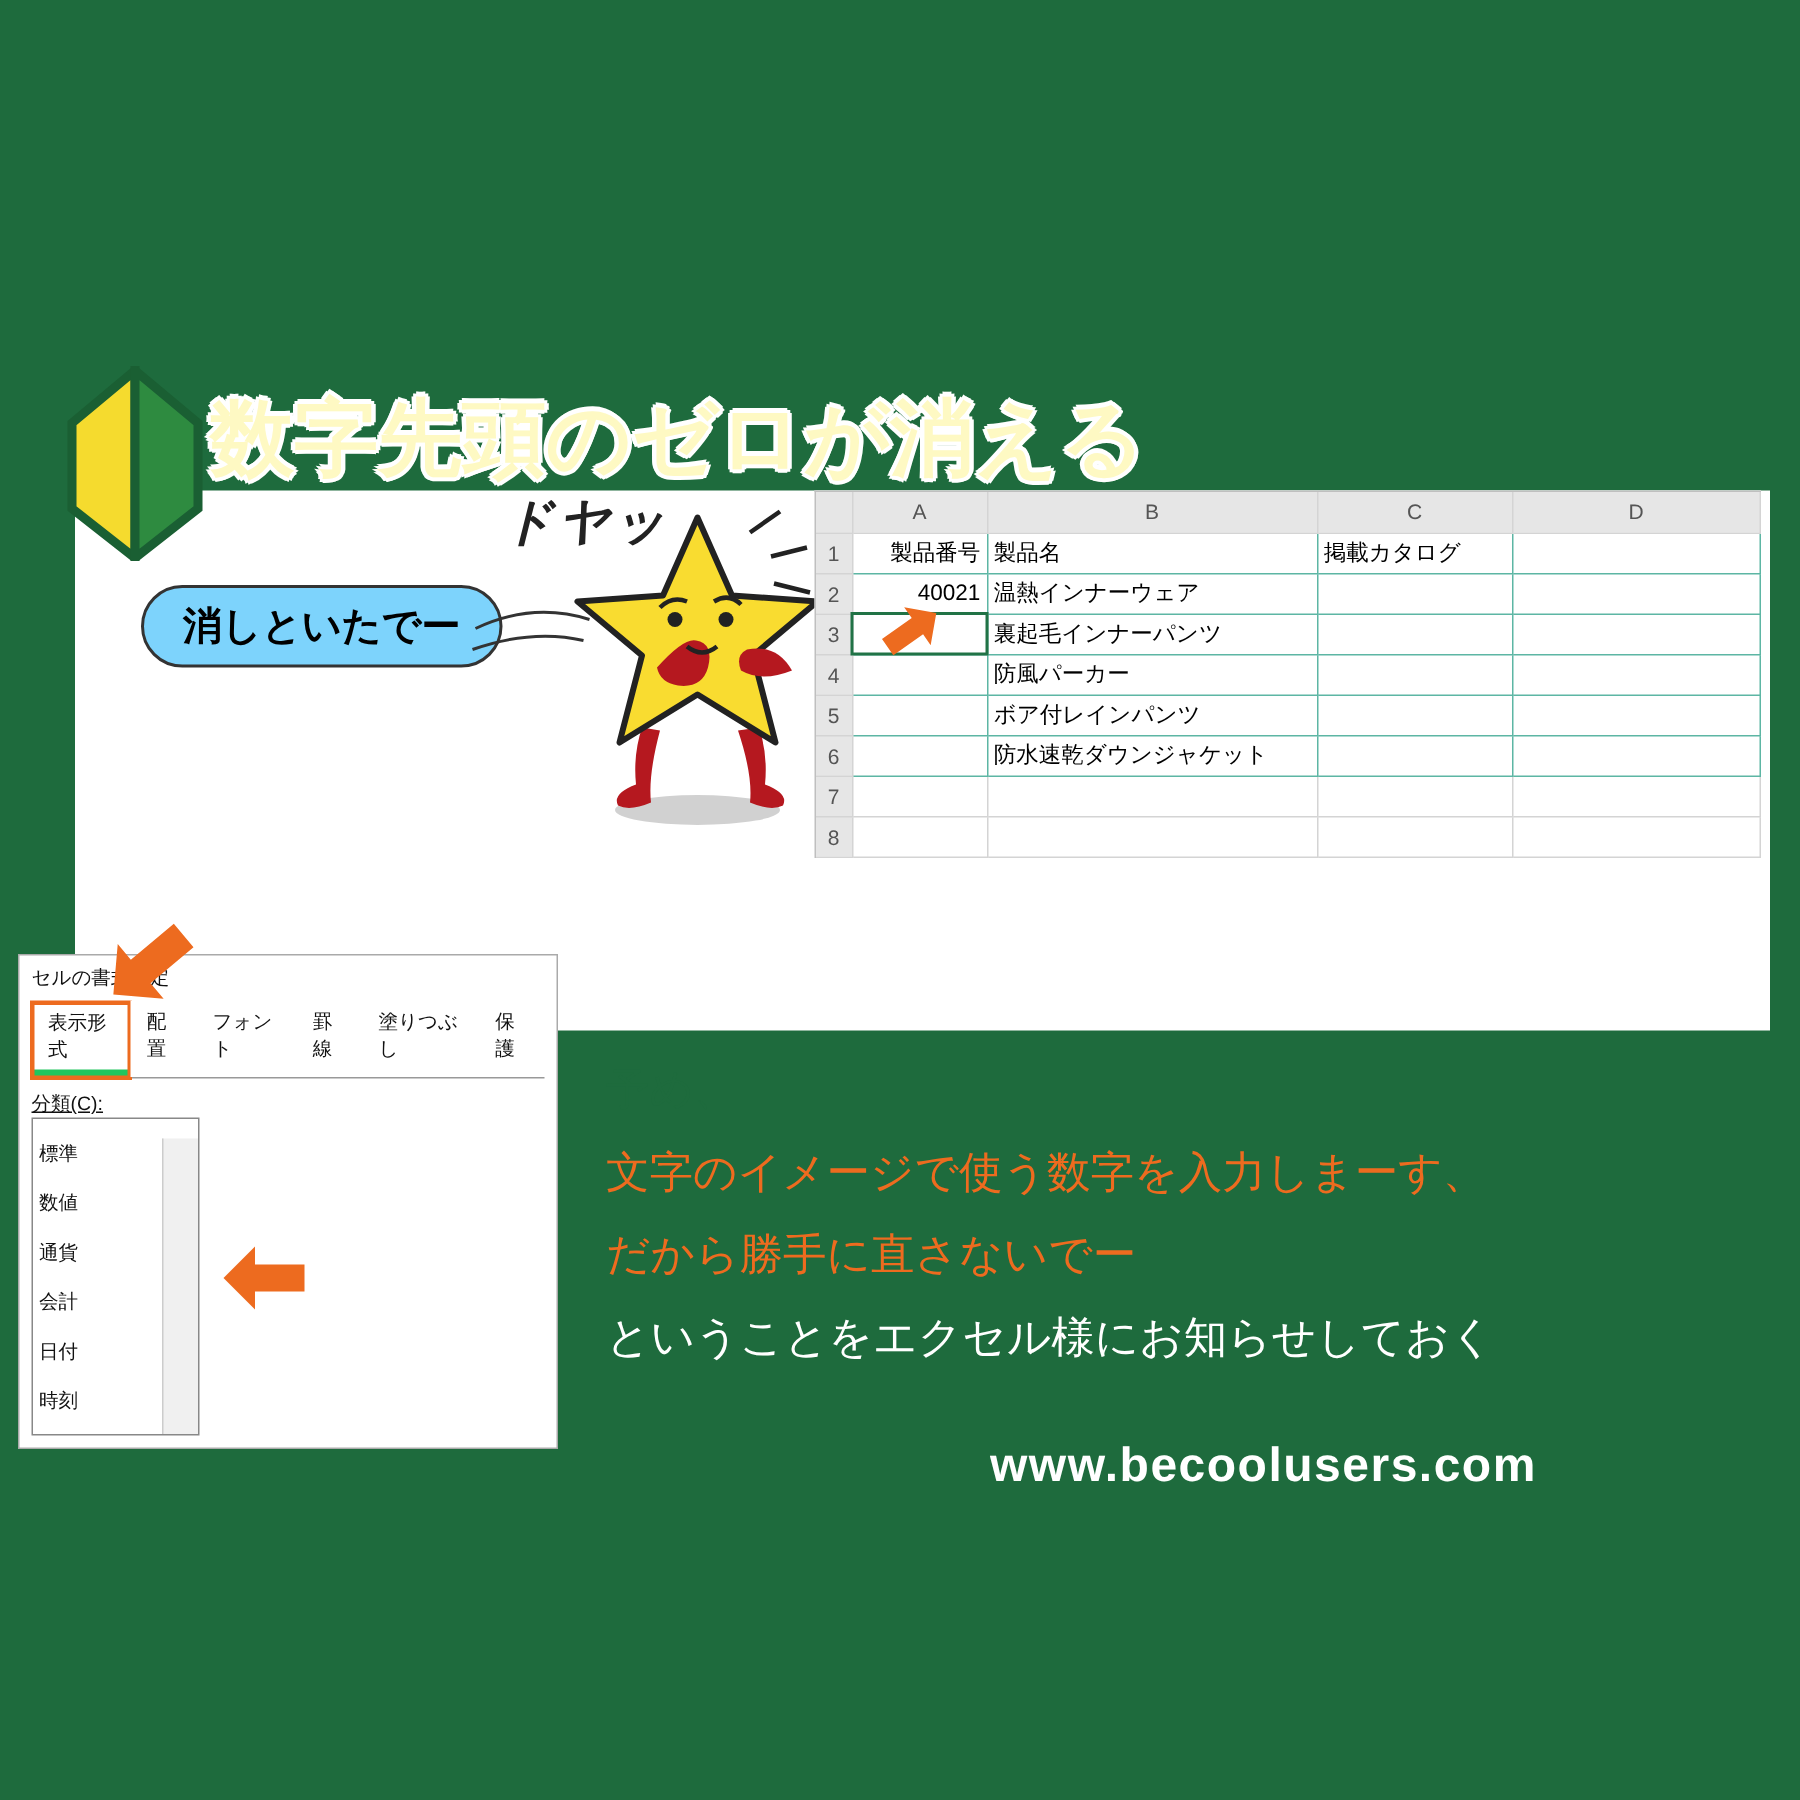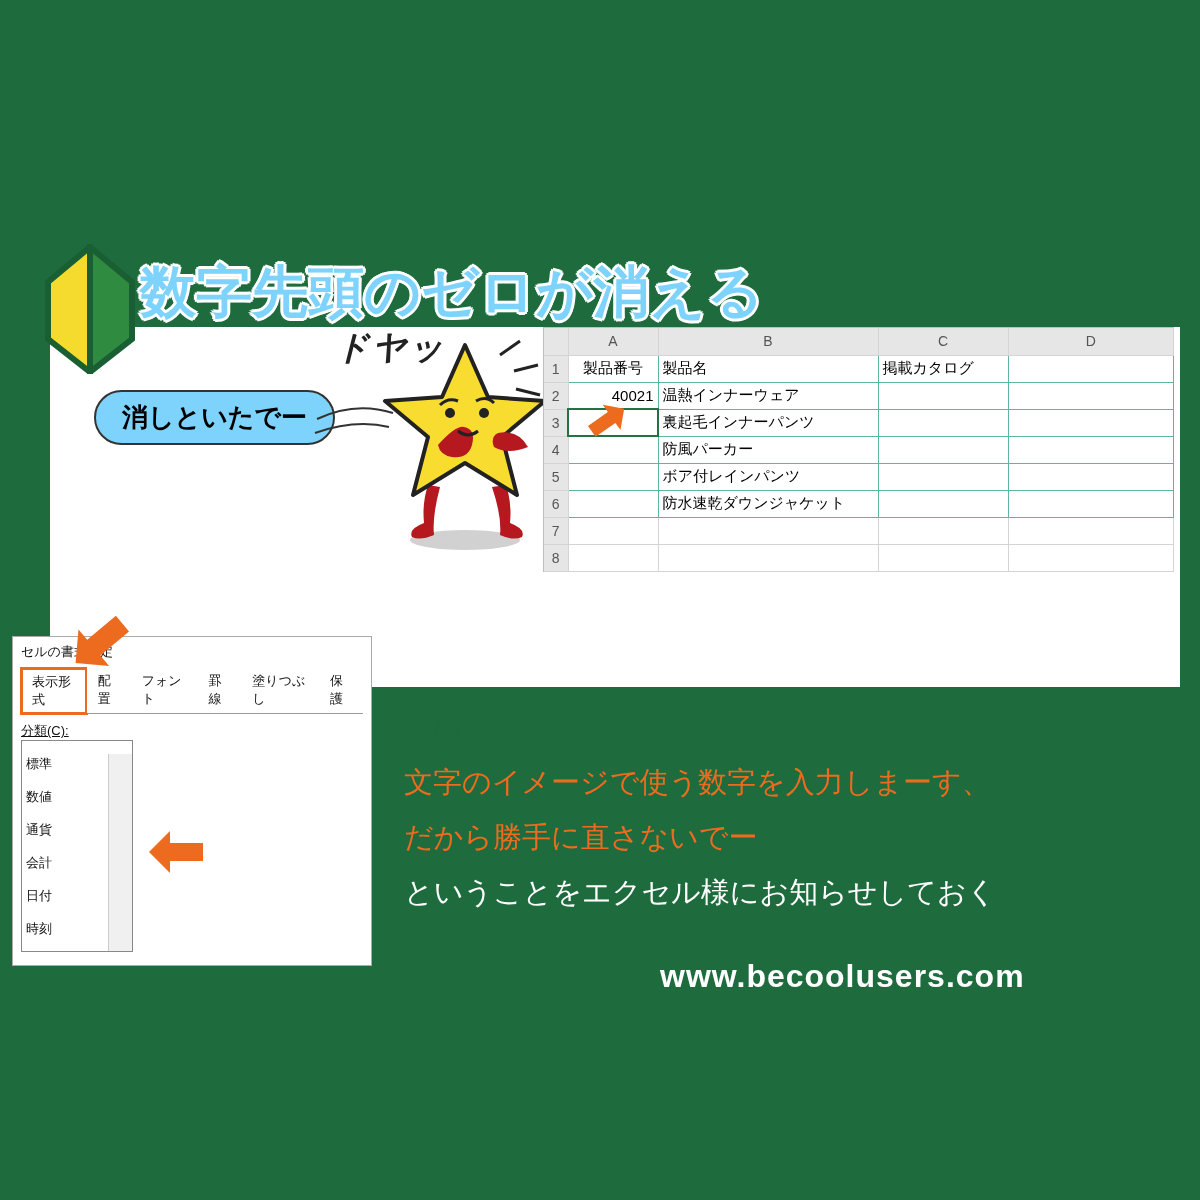--- a/index.html
+++ b/index.html
@@ -1,18 +1,18 @@
 <!DOCTYPE html>
 <html><head>
 <meta charset="utf-8">
 <style>
   html,body{margin:0;padding:0;font-family:"Meiryo","Hiragino Sans",sans-serif;}
   .page{width:1200px;height:1200px;background:#1e6b3d;position:relative;overflow:hidden;}
   .white-block{position:absolute;left:50px;top:327px;width:1130px;height:360px;background:#fff;}
-  .title{position:absolute;left:140px;top:255px;font-size:56px;font-weight:700;color:#7dd3fc;
+  .title{position:absolute;left:140px;top:255px;font-size:56px;font-weight:700;color:#fef9c3;
     text-shadow:-2px -2px 0 #fff,2px -2px 0 #fff,-2px 2px 0 #fff,2px 2px 0 #fff,-3px 0 0 #fff,3px 0 0 #fff,0 -3px 0 #fff,0 3px 0 #fff;}
   .shoshinsha{position:absolute;left:40px;top:244px;width:100px;height:130px;}
   .shoshinsha svg{width:100%;height:100%;}
   .star-wrap{position:absolute;left:380px;top:335px;width:170px;height:220px;}
   .star-wrap svg{width:100%;height:100%;overflow:visible;}
   .doya{position:absolute;left:335px;top:325px;font-size:34px;font-weight:700;color:#222;font-style:italic;letter-spacing:2px;}
   .bubble{position:absolute;left:94px;top:390px;background:#7dd3fc;border:2px solid #333;border-radius:999px;padding:8px 26px;font-size:26px;font-weight:700;}
   .bubble-tail{position:absolute;left:315px;top:405px;width:80px;height:40px;}
   .bubble-tail svg{width:100%;height:100%;overflow:visible;}
   .sheet{position:absolute;left:543px;top:327px;width:630px;background:#fff;border-top:1px solid #bfbfbf;border-left:1px solid #bfbfbf;font-size:15px;}
@@ -24,21 +24,21 @@
   .sheet td.colA{width:90px;text-align:right;padding-right:4px;}
   .sheet td.colB{width:220px;}
   .sheet td.colC{width:130px;}
   .sheet td.activecell{outline:2px solid #217346;outline-offset:-1px;background:#fff;}
   .arrow-cell{position:absolute;left:586px;top:398px;width:44px;height:44px;transform:rotate(-35deg);}
   .arrow{fill:#ed6b1f;}
   .dialog{position:absolute;left:12px;top:636px;width:360px;height:330px;background:#fff;border:1px solid #aaa;padding:6px 8px;box-sizing:border-box;color:#111;}
   .dlg-title{font-size:13px;margin-bottom:6px;}
   .tabs{display:flex;border-bottom:1px solid #999;font-size:13px;}
   .tab{padding:4px 10px;border:1px solid #999;border-bottom:none;margin-right:0px;background:#fff;position:relative;top:1px;}
-  .tab.active{background:#fff;border-bottom:1px solid #22c55e;}
+  .tab.active{background:#fff;border-bottom:6px solid #22c55e;}
   .tab:not(.active){border-top-color:transparent;border-left-color:transparent;border-right-color:transparent;top:0;}
   .tab.active.box{outline:3px solid #ed6b1f;outline-offset:-2px;}
   .dlg-body{display:flex;margin-top:8px;gap:10px;}
   .catlabel{font-size:13px;text-decoration:underline;}
   .catlist{border:1px solid #888;width:110px;height:210px;overflow:hidden;font-size:13px;position:relative;}
   .catlist div{padding:1px 4px;white-space:nowrap;margin-top:13px;}
   .catlist .sel{background:#1f6fd0;color:#fde047;outline:2px solid #ed6b1f;}
   .catlist .scroll{position:absolute;right:0;top:0;bottom:0;width:15px;background:#f0f0f0;border-left:1px solid #ccc;}
   .preview{font-size:13px;flex:1;}
   .preview .box{border:1px solid #888;padding:4px 6px;margin-top:4px;margin-bottom:10px;}
@@ -99,21 +99,21 @@
         <th class="rowh"></th>
         <th>A</th>
         <th>B</th>
         <th>C</th>
         <th>D</th>
       </tr>
         </thead>
       <tbody>
         <tr class="teal">
             <th class="rowh">1</th>
-          <td class="colA" style="text-align:center">製品番号</td>
+          <td class="colA" style="text-align:right">製品番号</td>
           <td class="colB">製品名</td>
           <td class="colC">掲載カタログ</td>
           <td></td>
           </tr>
         <tr class="teal">
             <th class="rowh">2</th>
           <td class="colA">40021</td>
           <td class="colB">温熱インナーウェア</td>
           <td class="colC"></td>
           <td></td>

